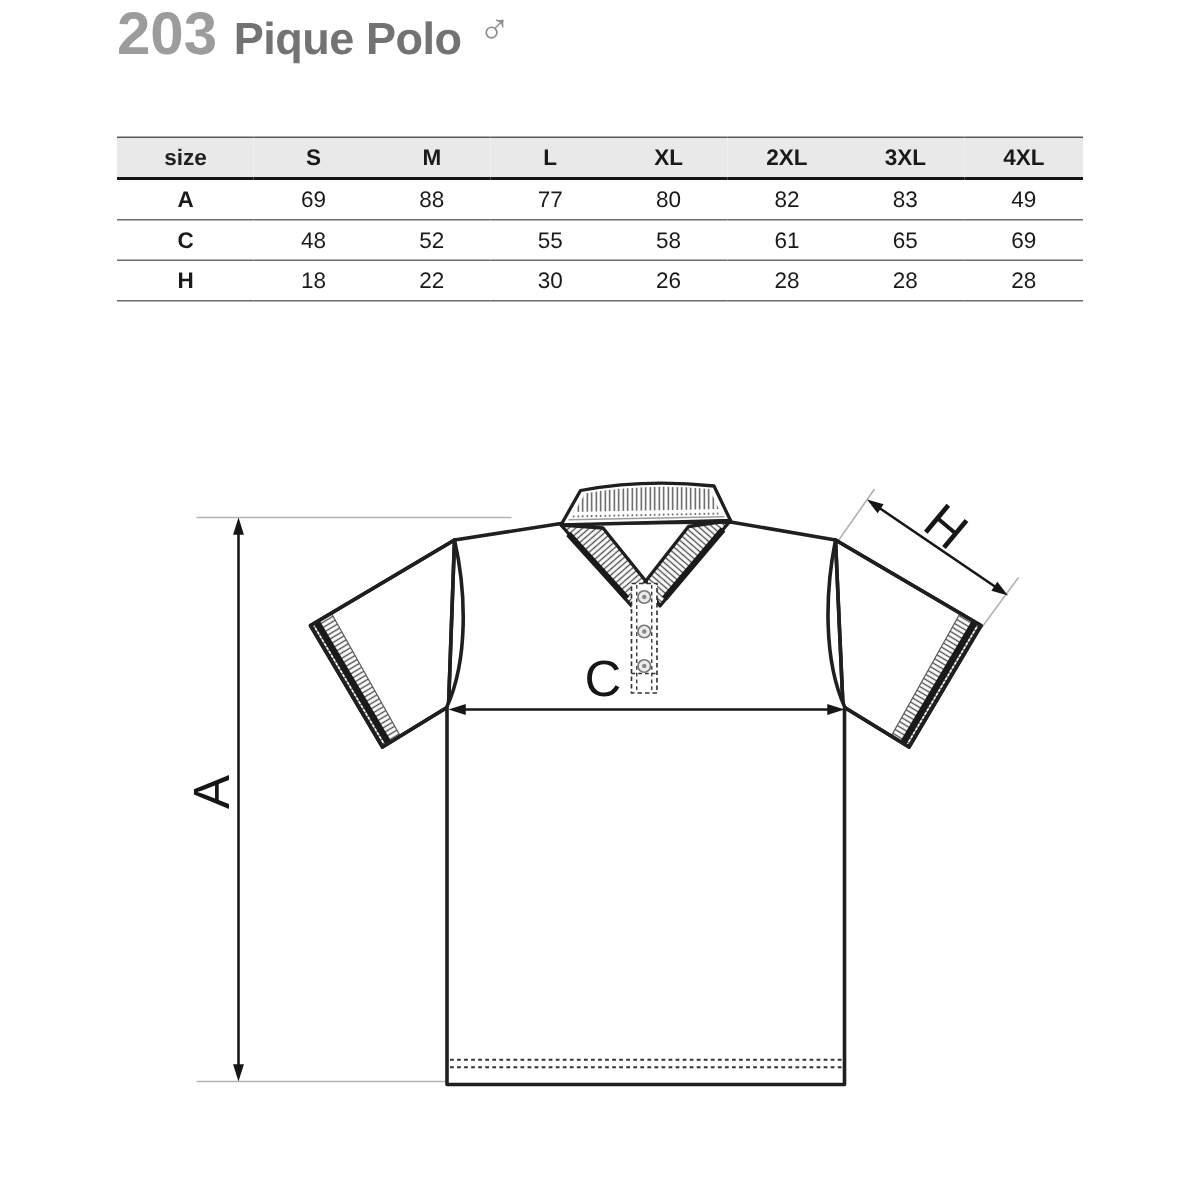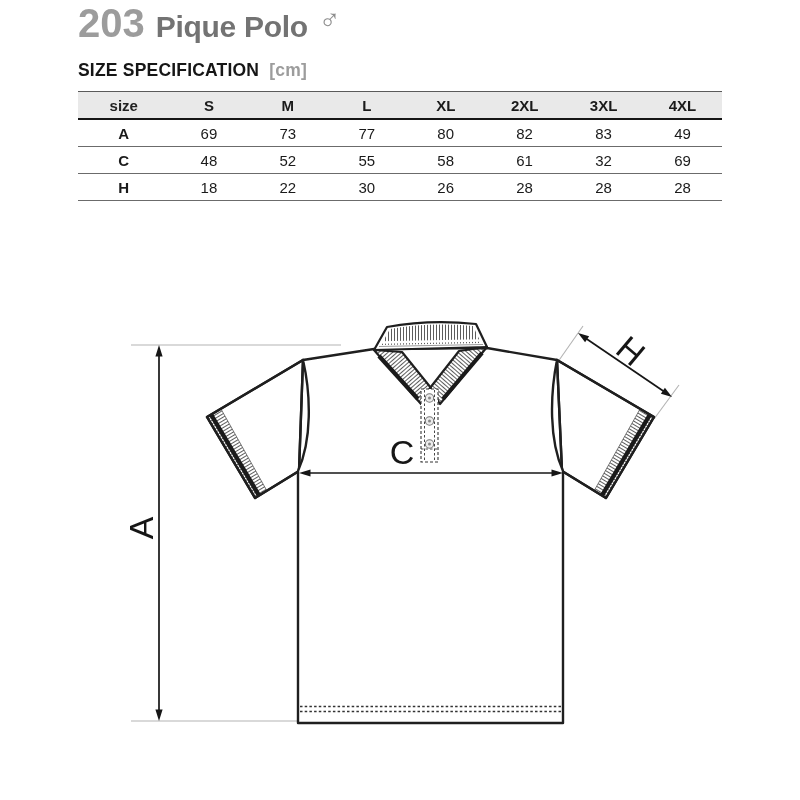--- a/index.html
+++ b/index.html
@@ -37,24 +37,20 @@
 <body>
 
 <div id="page">
 
   <div class="title-row">
     <span class="product-code">203</span>
     <span class="product-name">Pique Polo</span>
     <span class="gender">♂</span>
   </div>
 
-  <div class="section-head">
-    <span>SIZE SPECIFICATION</span>
-    <span class="unit">[cm]</span>
-  </div>
 
   <div class="table-wrap">
     <table>
       <colgroup>
         <col class="c-first">
           <col class="c-size">
           <col class="c-size">
           <col class="c-size">
         <col class="c-size">
           <col class="c-size">
@@ -70,35 +66,35 @@
           <td>XL</td>
           <td>2XL</td>
           <td>3XL</td>
           <td>4XL</td>
         </tr>
       </thead>
       <tbody>
         <tr>
           <td class="row-label">A</td>
           <td>69</td>
-          <td>73</td>
+          <td>88</td>
           <td>77</td>
           <td>80</td>
           <td>82</td>
           <td>83</td>
           <td>49</td>
         </tr>
         <tr>
           <td class="row-label">C</td>
           <td>48</td>
           <td>52</td>
           <td>55</td>
           <td>58</td>
           <td>61</td>
-          <td>32</td>
+          <td>65</td>
           <td>69</td>
         </tr>
         <tr>
           <td class="row-label">H</td>
           <td>18</td>
           <td>22</td>
           <td>30</td>
           <td>26</td>
           <td>28</td>
           <td>28</td>

